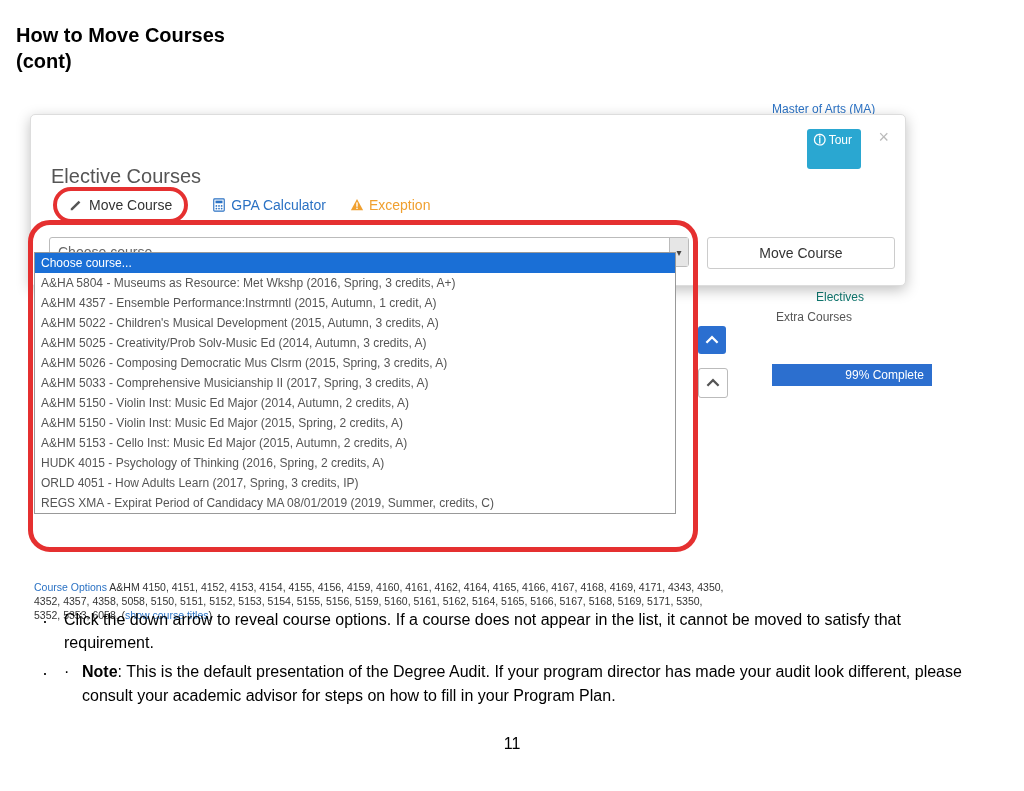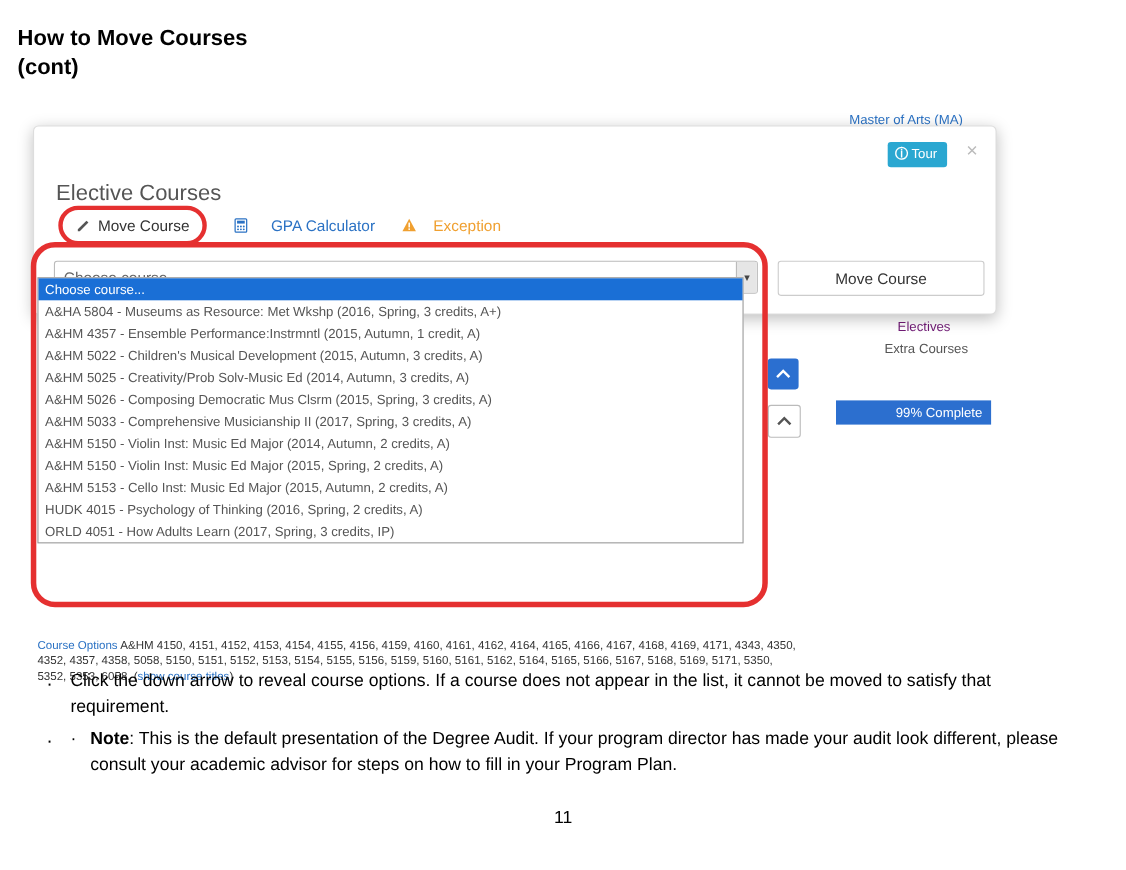--- a/index.html
+++ b/index.html
@@ -43,21 +43,21 @@
     color: #555;
     margin-top: 34px;
   }
   .tour-btn {
     position: absolute;
     right: 44px;
     top: 14px;
     background: #2aa7d1;
     color: #fff;
     font-size: 12px;
-    padding: 3px 9px 3px 7px;
+    padding: 3px 9px 20px 7px;
     border-radius: 3px;
   }
   .tour-btn::before {
     content: "\24D8";
     margin-right: 3px;
     font-weight: bold;
   }
   .close-x {
     position: absolute;
     right: 16px;
@@ -76,22 +76,22 @@
   }
   .move-course-btn {
     border: 4px solid #e53030;
     border-radius: 18px;
     padding: 6px 12px;
     display: flex;
     align-items: center;
     gap: 6px;
     color: #333;
   }
-  .gpa-link { color: #2b72c4; display:flex; align-items:center; gap:20px;justify-content:center;}
-  .exc-link { color: #f0a030; display:flex; align-items:center; gap:15px;}
+  .gpa-link { color: #2b72c4; display:flex; align-items:center; gap:5px;justify-content:center;}
+  .exc-link { color: #f0a030; display:flex; align-items:center; gap:5px;}
   .select-wrap {
     position: absolute;
     left: 18px;
     top: 122px;
     width: 640px;
   }
   .select-box {
     width: 100%;
     height: 30px;
     border: 1px solid #bbb;
@@ -181,30 +181,31 @@
     height: 28px;
     border: 1px solid #bbb;
     border-radius: 3px;
     background: #fff;
     display:flex;align-items:center;justify-content:center;
     font-size: 14px;
   }
   .scroll-btn.blue { background:#2b6fd0;color:#fff;border:none;}
   .progress-bar {
     position:absolute;
-    width:141px;
+    width:160px;
     height:22px;
     background:#2c6fcf;
     color:#fff;
     font-size:12px;
     display:flex;
     align-items:center;
     justify-content:flex-end;
     padding:0 8px;
     box-sizing:border-box;
+    margin-left:12px;
   }
   ul.content-list {
     margin: 18px 0 0 48px;
     padding: 0;
     list-style: none;
     font-size: 16px;
     line-height: 1.45;
     width: 920px;
   }
   ul.content-list > li::before {
@@ -233,22 +234,22 @@
 <body>
 
 <h1>
   <span>How to Move Courses</span><br>
   <span>(cont)</span>
 </h1>
 
 <div class="screenshot">
 
   <div class="side-text" style="left:756px; top:2px; color:#2b72c4; font-size:12px;text-align:right;">Master of Arts (MA)</div>
-  <div class="side-text" style="left:800px; top:190px; color:#701a75;">Electives</div>
-  <div class="side-text" style="left:760px; top:210px; color:#555;margin-left:28px;">Extra Courses</div>
+  <div class="side-text" style="left:800px; top:190px; color:#0f766e;">Electives</div>
+  <div class="side-text" style="left:760px; top:210px; color:#555;">Extra Courses</div>
 
   <div class="scroll-btn blue" style="left:682px; top:226px;">
     <svg class="icon" viewBox="0 0 10 10">
         <path d="M1 7 L5 3 L9 7" stroke="#fff" stroke-width="1.6" fill="none"></path>
       </svg>
   </div>
   <div class="scroll-btn" style="left:682px; top:268px;">
     <svg class="icon" viewBox="0 0 10 10">
         <path d="M1 7 L5 3 L9 7" stroke="#555" stroke-width="1.6" fill="none"></path>
       </svg>
@@ -311,20 +312,21 @@
     <div class="item">A&amp;HM 4357 - Ensemble Performance:Instrmntl (2015, Autumn, 1 credit, A)</div>
     <div class="item">A&amp;HM 5022 - Children's Musical Development (2015, Autumn, 3 credits, A)</div>
     <div class="item">A&amp;HM 5025 - Creativity/Prob Solv-Music Ed (2014, Autumn, 3 credits, A)</div>
     <div class="item">A&amp;HM 5026 - Composing Democratic Mus Clsrm (2015, Spring, 3 credits, A)</div>
     <div class="item">A&amp;HM 5033 - Comprehensive Musicianship II (2017, Spring, 3 credits, A)</div>
     <div class="item">A&amp;HM 5150 - Violin Inst: Music Ed Major (2014, Autumn, 2 credits, A)</div>
     <div class="item">A&amp;HM 5150 - Violin Inst: Music Ed Major (2015, Spring, 2 credits, A)</div>
     <div class="item">A&amp;HM 5153 - Cello Inst: Music Ed Major (2015, Autumn, 2 credits, A)</div>
     <div class="item">HUDK 4015 - Psychology of Thinking (2016, Spring, 2 credits, A)</div>
     <div class="item">ORLD 4051 - How Adults Learn (2017, Spring, 3 credits, IP)</div>
+    <div class="item">REGS XMA - Expirat Period of Candidacy MA 08/01/2019 (2019, Summer, credits, C)</div>
   </div>
 
   <div class="course-options-block">
     <span class="lbl">Course Options</span><span> A&amp;HM 4150, 4151, 4152, 4153, 4154, 4155, 4156, 4159, 4160, 4161, 4162, 4164, 4165, 4166, 4167, 4168, 4169, 4171, 4343, 4350, 4352, 4357, 4358, 5058, 5150, 5151, 5152, 5153, 5154, 5155, 5156, 5159, 5160, 5161, 5162, 5164, 5165, 5166, 5167, 5168, 5169, 5171, 5350, 5352, 5353, 6058, (</span><span class="link2">show course titles</span><span>)</span>
   </div>
 </div>
 
 <ul class="content-list">
   <li>Click the down arrow to reveal course options. If a course does not appear in the list, it cannot be moved to satisfy that requirement.</li>
   <li>

